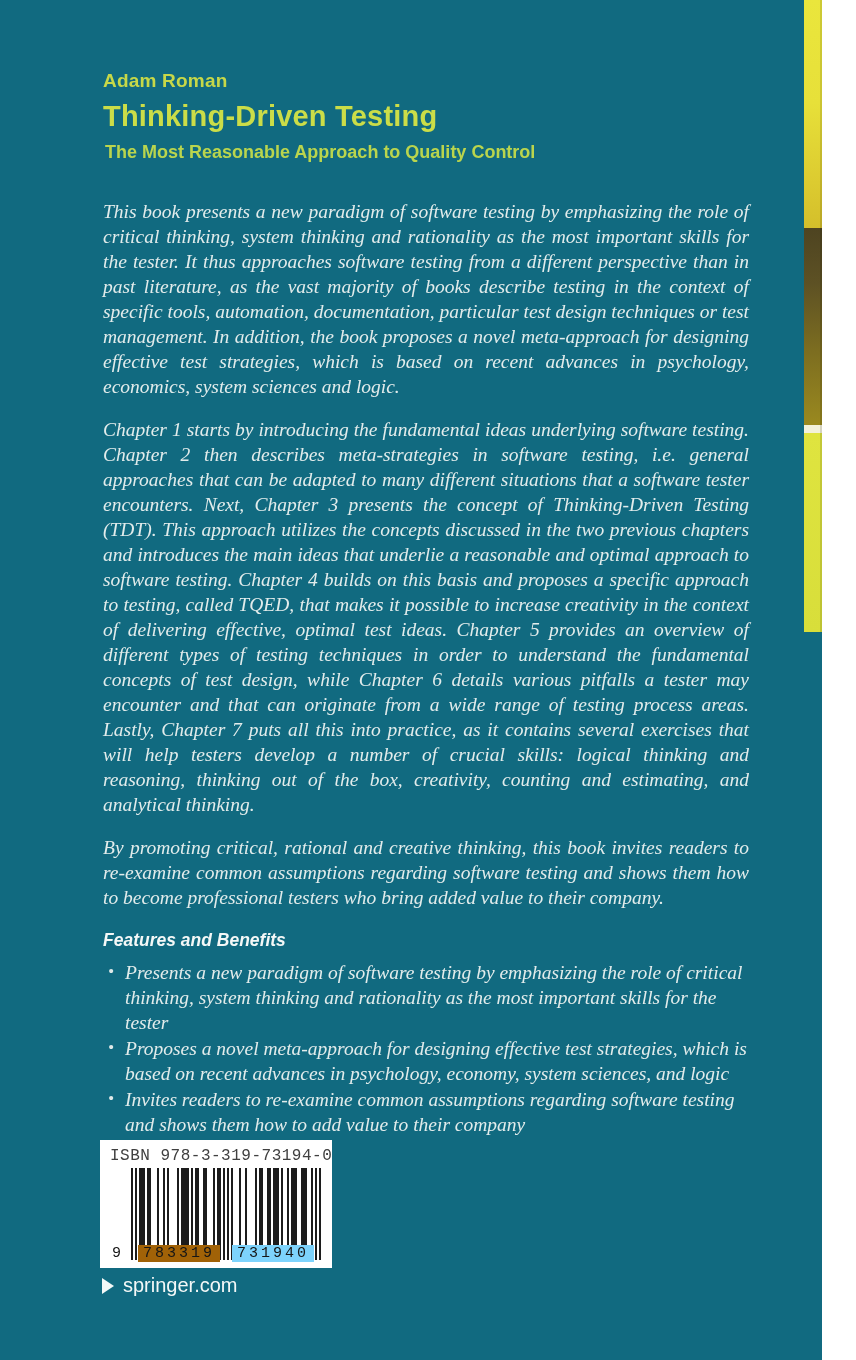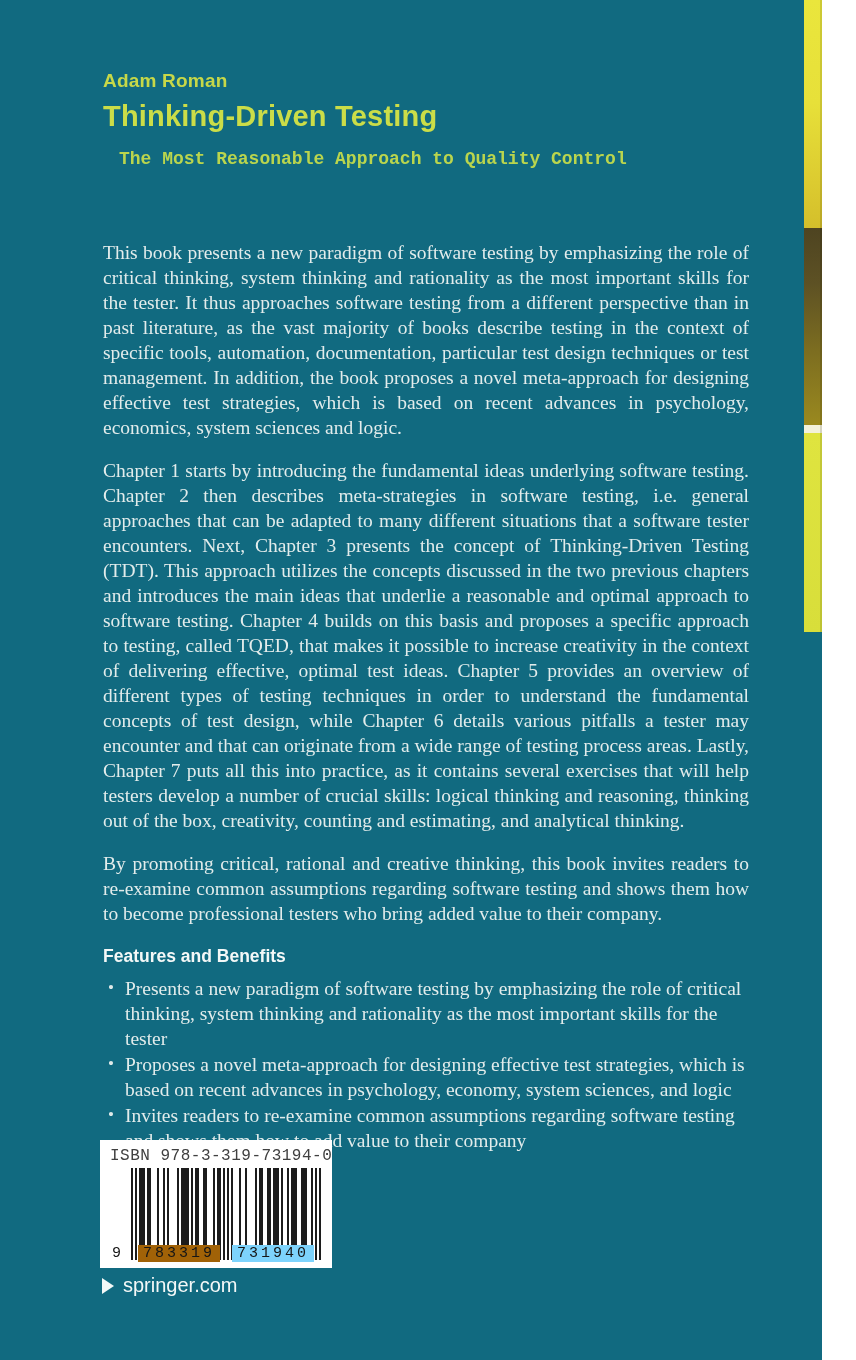--- a/index.html
+++ b/index.html
@@ -60,25 +60,24 @@
     color: #cbdd48;
     font-size: 29px;
     font-weight: bold;
     margin: 0 0 9px 0;
     letter-spacing: 0.2px;
   }
   .subtitle {
     color: #bad54d;
     font-size: 18px;
     font-weight: bold;
-    margin: 16px;
-    font-family: Liberation Mono, monospace;
-  }
-
-  .blurb { margin-top: 71px; }
+    margin: 2px;
+  }
+
+  .blurb { margin-top: 36px; font-style: italic; }
   .blurb p {
     margin: 0 0 18px 0;
     color: #e2eceb;
     font-size: 19.5px;
     line-height: 25px;
     text-align: justify;
   }
 
   .features-heading {
     font-family: "Liberation Sans", sans-serif;

